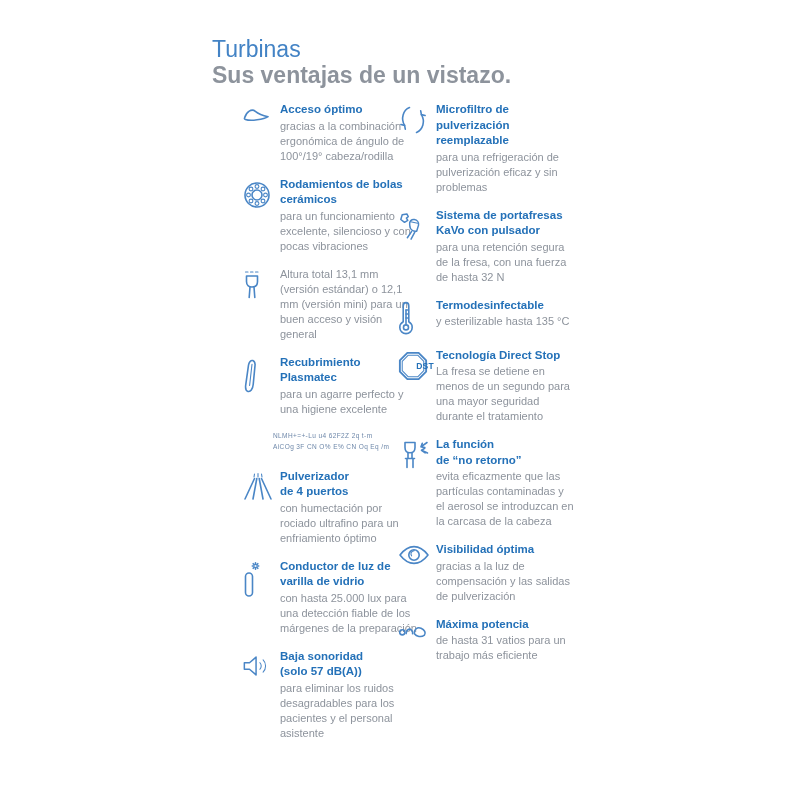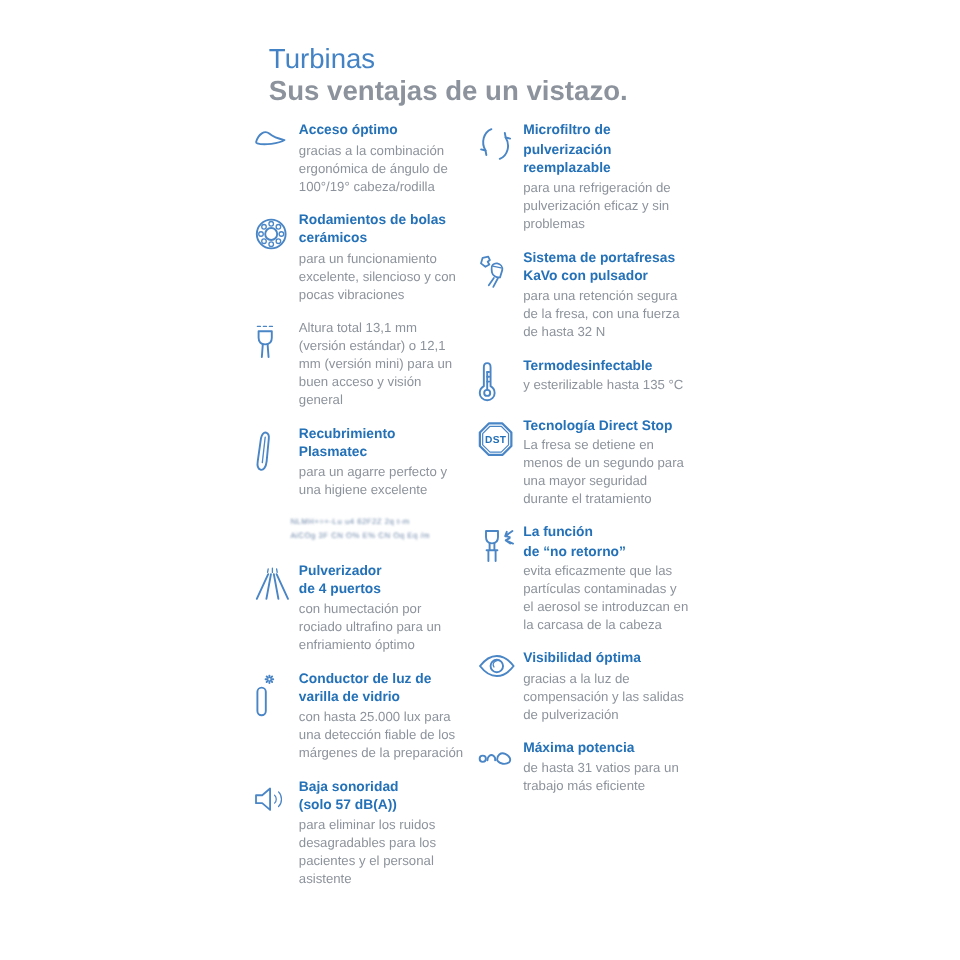--- a/index.html
+++ b/index.html
@@ -1,44 +1,44 @@
 <!DOCTYPE html>
 <html><head>
 <meta charset="utf-8">
 <style>
   html,body{margin:0;padding:0}
   body{
     width:800px;height:800px;background:#ffffff;position:relative;overflow:hidden;
     font-family:"Liberation Sans","DejaVu Sans",sans-serif;
     -webkit-font-smoothing:antialiased;
   }
-  .header{position:absolute;left:224px;top:36px}
+  .header{position:absolute;left:212px;top:36px}
   .title{font-size:23px;line-height:26px;color:#4383c5;font-weight:400}
   .subtitle{font-size:23px;line-height:27px;color:#8d939c;font-weight:700}
 
   .col{position:absolute;top:102px;width:176px}
-  .col-left{left:211px}
+  .col-left{left:242px}
   .col-right{left:398px}
 
   .item{display:flex;align-items:flex-start;margin-bottom:13px}
   .icon-cell{flex:0 0 38px;padding-top:3px;position:relative}
   .txt{flex:1;min-width:0}
   .h{font-size:11.5px;font-weight:bold;color:#2471b8;line-height:15.5px;margin-bottom:1px;white-space:pre-line}
   .b{font-size:11px;color:#8d939c;line-height:15px}
 
   .ic{display:block}
   .ic *{stroke:#4a86c6;fill:none;stroke-width:1.6;stroke-linecap:round;stroke-linejoin:round}
   .ic .thin{stroke-width:1.1}
   .ic .thick{stroke-width:2}
 
   .badge-overlay{
     position:absolute;display:flex;align-items:center;justify-content:center;
     color:#2471b8;font-weight:bold;text-align:center;pointer-events:none;
   }
-  .dst-text{left:0;top:3px;width:30px;height:30px;font-size:8.5px;letter-spacing:.2px}
+  .dst-text{left:12px;top:3px;width:30px;height:30px;font-size:8.5px;letter-spacing:.2px}
   .hq-text{left:0;top:3px;width:34px;height:34px;font-size:5.8px;line-height:6.5px;padding:0 4px;box-sizing:border-box}
 
   .fineprint{
     margin:5px 0 16px 31px;width:130px;
     font-size:6.5px;line-height:11.5px;letter-spacing:.4px;
     color:#6d87a9;filter:blur(0.7px);
   }
 </style>
 </head>
 <body>

